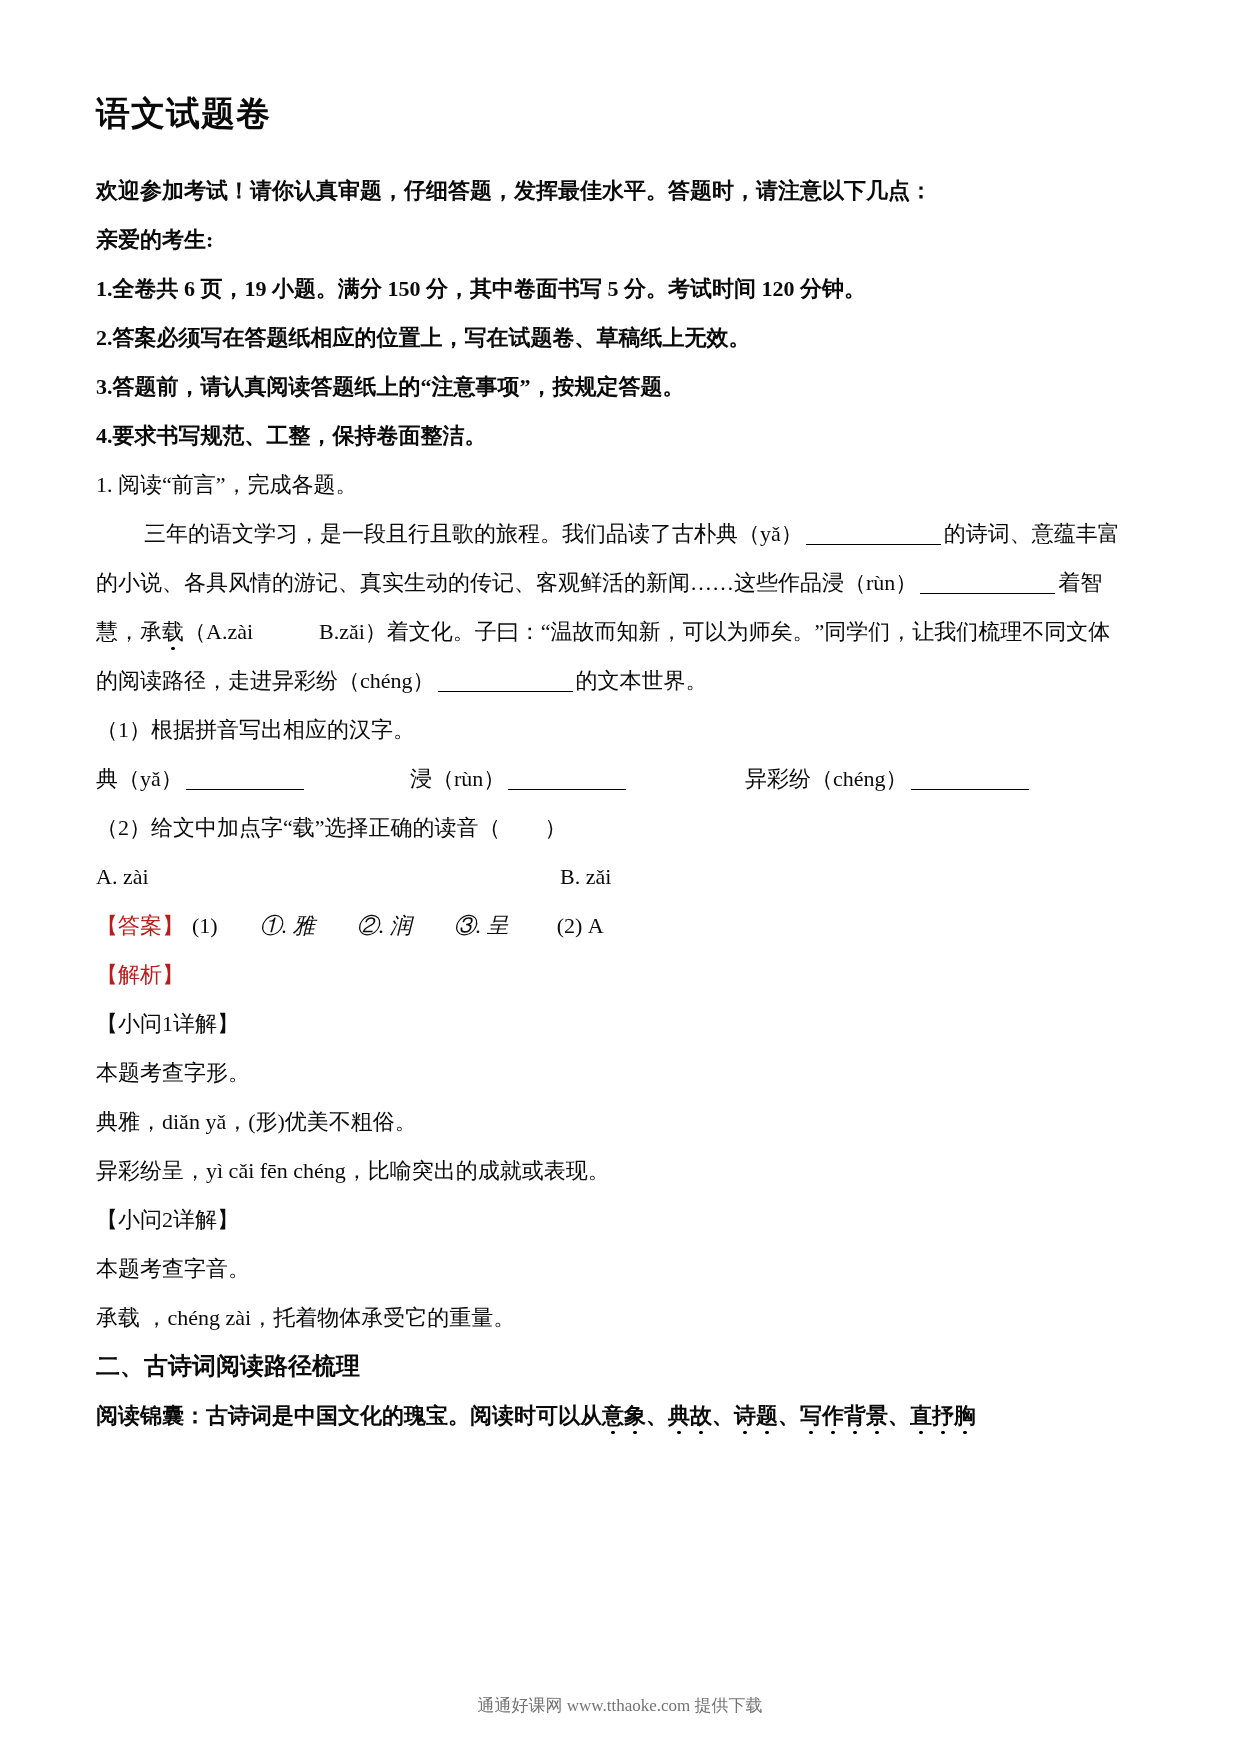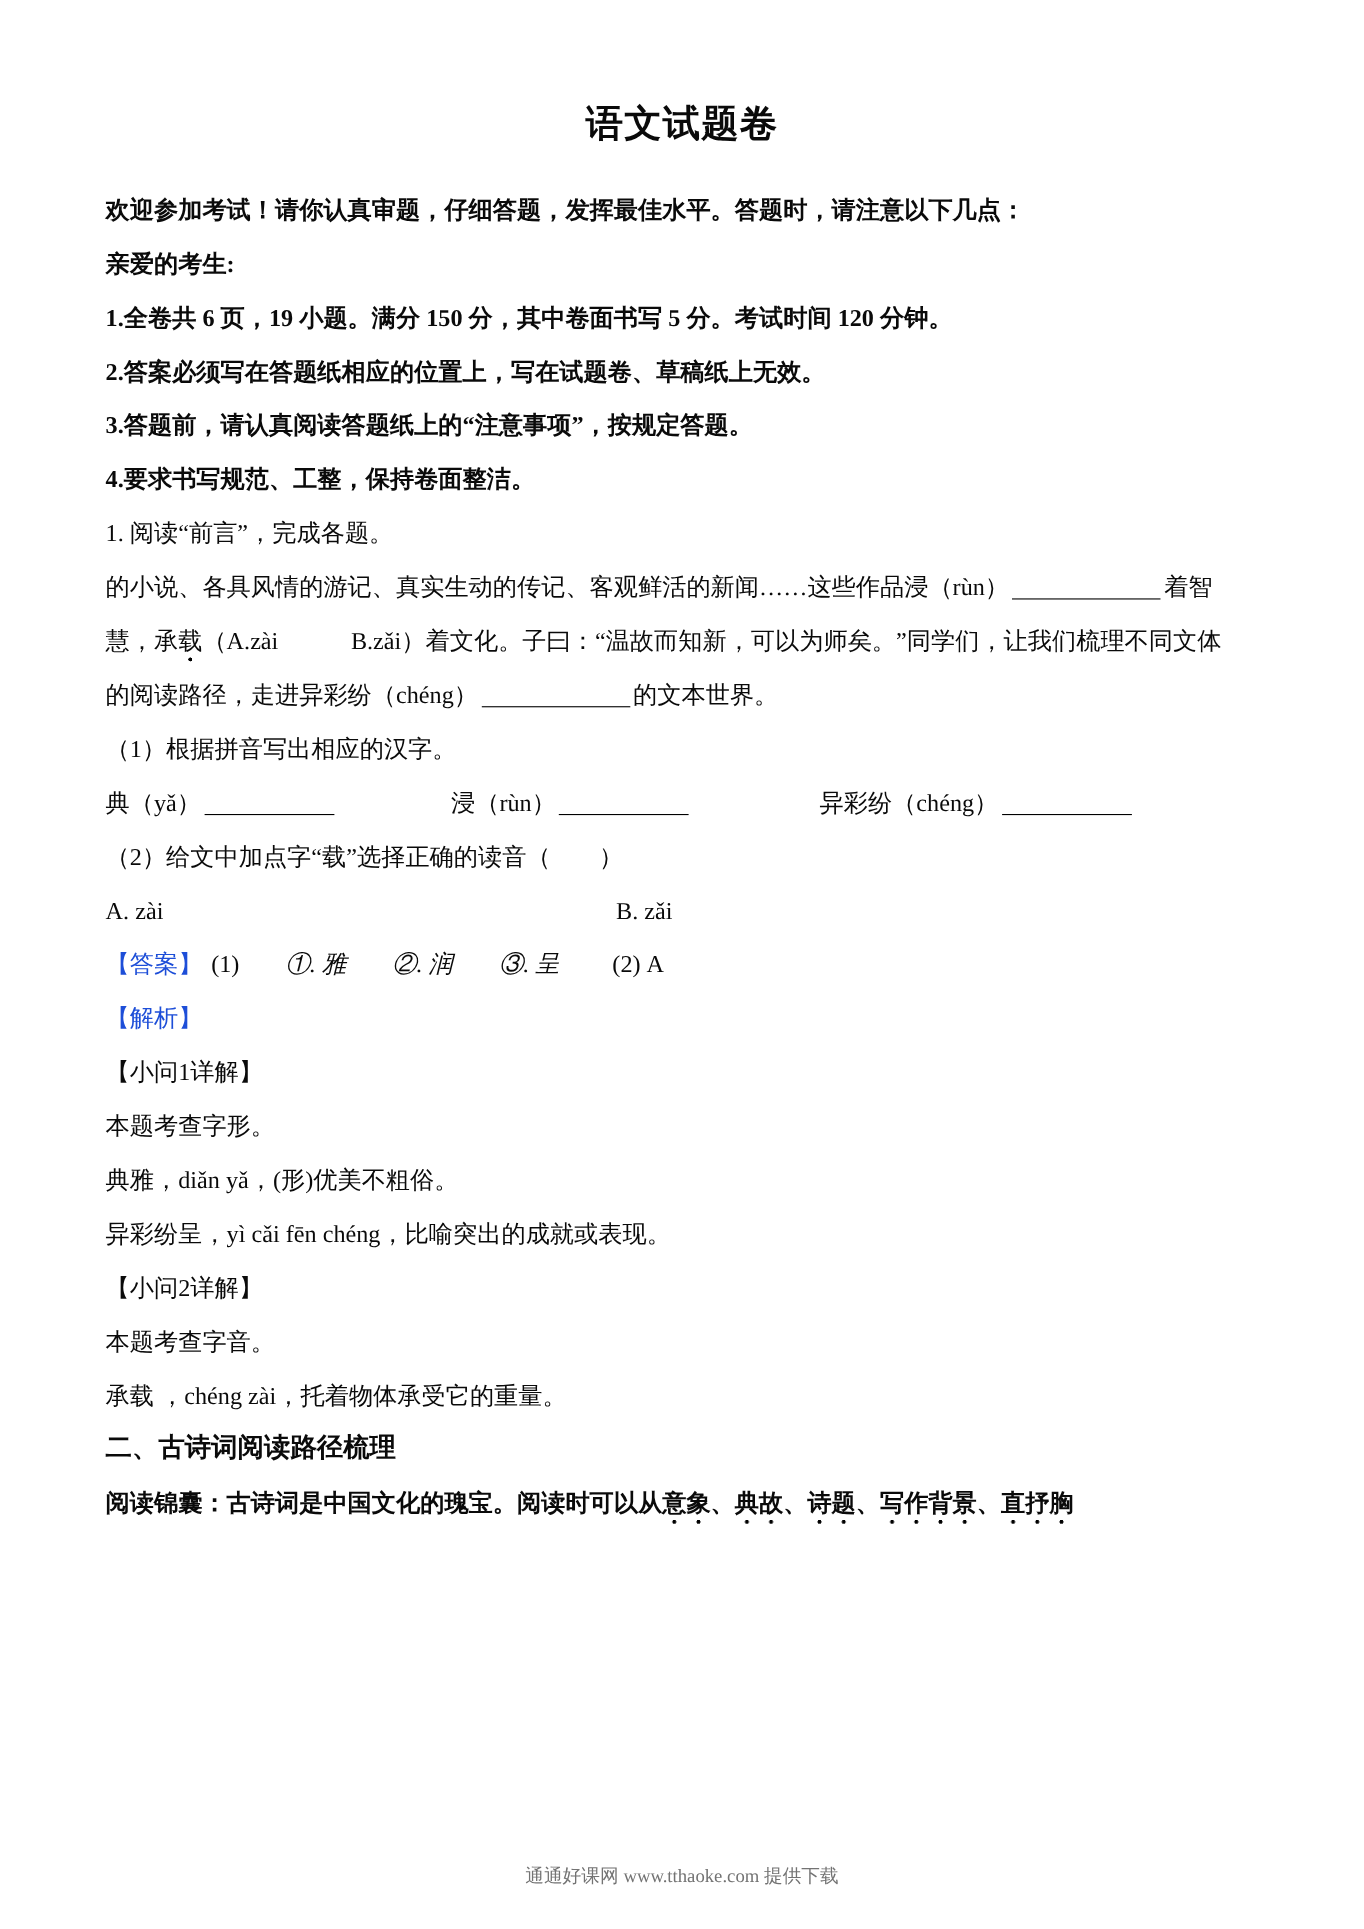--- a/index.html
+++ b/index.html
@@ -8,21 +8,20 @@
     background: #ffffff;
     position: relative;
     overflow: hidden;
     font-family: "Liberation Serif", "DejaVu Serif", serif;
     color: #0a0a0a;
   }
   .page { padding: 0 96px; }
   .title {
     margin: 0 0 28px 0;
     padding-top: 90px;
-    text-align: center;
     font-size: 34px;
     font-weight: bold;
     line-height: 48px;
     letter-spacing: 1px;
   }
   .ln {
     font-size: 22px;
     line-height: 49px;
     white-space: nowrap;
   }
@@ -42,21 +41,21 @@
     background-image: radial-gradient(circle, #000 1.6px, transparent 2px);
     background-size: 1em 5px;
     background-position: 0 100%;
     background-repeat: repeat-x;
   }
   .fillrow { display: flex; }
   .fi1 { width: 314px; }
   .fi2 { width: 335px; }
   .optrow { display: flex; }
   .opt-a { width: 464px; }
-  .blue { color: #1d4ed8; }
+  .blue { color: #b91c1c; }
   .ans-p1 { margin-left: 8px; }
   .ans-item { margin-left: 42px; font-style: italic; }
   .ans-p2 { margin-left: 48px; margin-top: 11px; }
   .footer {
     position: absolute;
     left: 0; right: 0; top: 1694px;
     text-align: center;
     font-size: 17px;
     color: #737373;
   }
@@ -70,20 +69,23 @@
 
   <div class="ln b">欢迎参加考试！请你认真审题，仔细答题，发挥最佳水平。答题时，请注意以下几点：</div>
   <div class="ln b">亲爱的考生:</div>
   <div class="ln b">1.全卷共 6 页，19 小题。满分 150 分，其中卷面书写 5 分。考试时间 120 分钟。</div>
   <div class="ln b">2.答案必须写在答题纸相应的位置上，写在试题卷、草稿纸上无效。</div>
   <div class="ln b">3.答题前，请认真阅读答题纸上的“注意事项”，按规定答题。</div>
   <div class="ln b">4.要求书写规范、工整，保持卷面整洁。</div>
 
   <div class="ln">1. 阅读“前言”，完成各题。</div>
 
+  <div class="ln indent">
+    <span>三年的语文学习，是一段且行且歌的旅程。我们品读了古朴典（yǎ）</span><span class="blank"></span><span>的诗词、意蕴丰富</span>
+  </div>
   <div class="ln">
     <span>的小说、各具风情的游记、真实生动的传记、客观鲜活的新闻……这些作品浸（rùn）</span><span class="blank"></span><span>着智</span>
   </div>
   <div class="ln">
     <span>慧，承</span><span class="emdot">载</span><span>（A.zài　　　B.zǎi）着文化。子曰：“温故而知新，可以为师矣。”同学们，让我们梳理不同文体</span>
   </div>
   <div class="ln">
     <span>的阅读路径，走进异彩纷（chéng）</span><span class="blank"></span><span>的文本世界。</span>
   </div>
 

